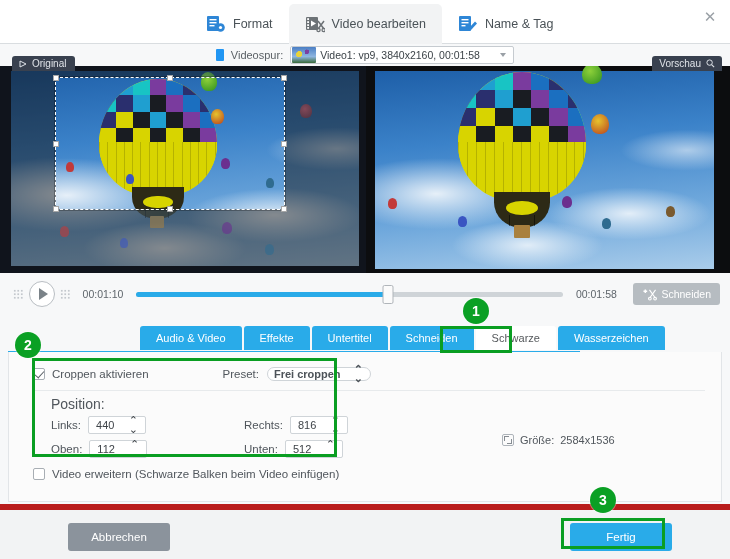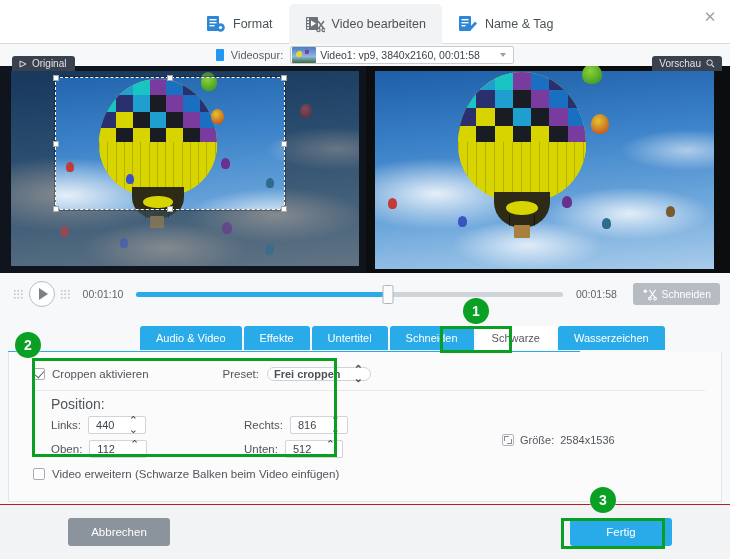--- a/index.html
+++ b/index.html
@@ -323,21 +323,21 @@
   .size-ico::before { left: 1px; top: 1px; border-left: 1.4px solid #868c92; border-top: 1.4px solid #868c92; }
   .size-ico::after { right: 1px; bottom: 1px; border-right: 1.4px solid #868c92; border-bottom: 1.4px solid #868c92; }
   .sizetxt { font-size: 11px; color: #50565c; }
   .row-expand {
     position: absolute; left: 24px; top: 116px; display: flex; align-items: center;
   }
 
   
   .bottombar {
     position: absolute; left: 0; bottom: 0; width: 730px; height: 55px;
-    background: #f2f3f4; border-top: 1px solid #b91c1c;
+    background: #f2f3f4; border-top: 6px solid #b91c1c;
   }
   .btn {
     position: absolute; height: 28px; width: 102px;
     border-radius: 3px; font-size: 11.5px;
     display: flex; align-items: center; justify-content: center;
     cursor: pointer; color: #fff;
   }
   .btn-cancel { left: 68px; top: 13px; background: #8b939c; }
   .btn-done { right: 58px; top: 13px; background: #29abe9; }
 

